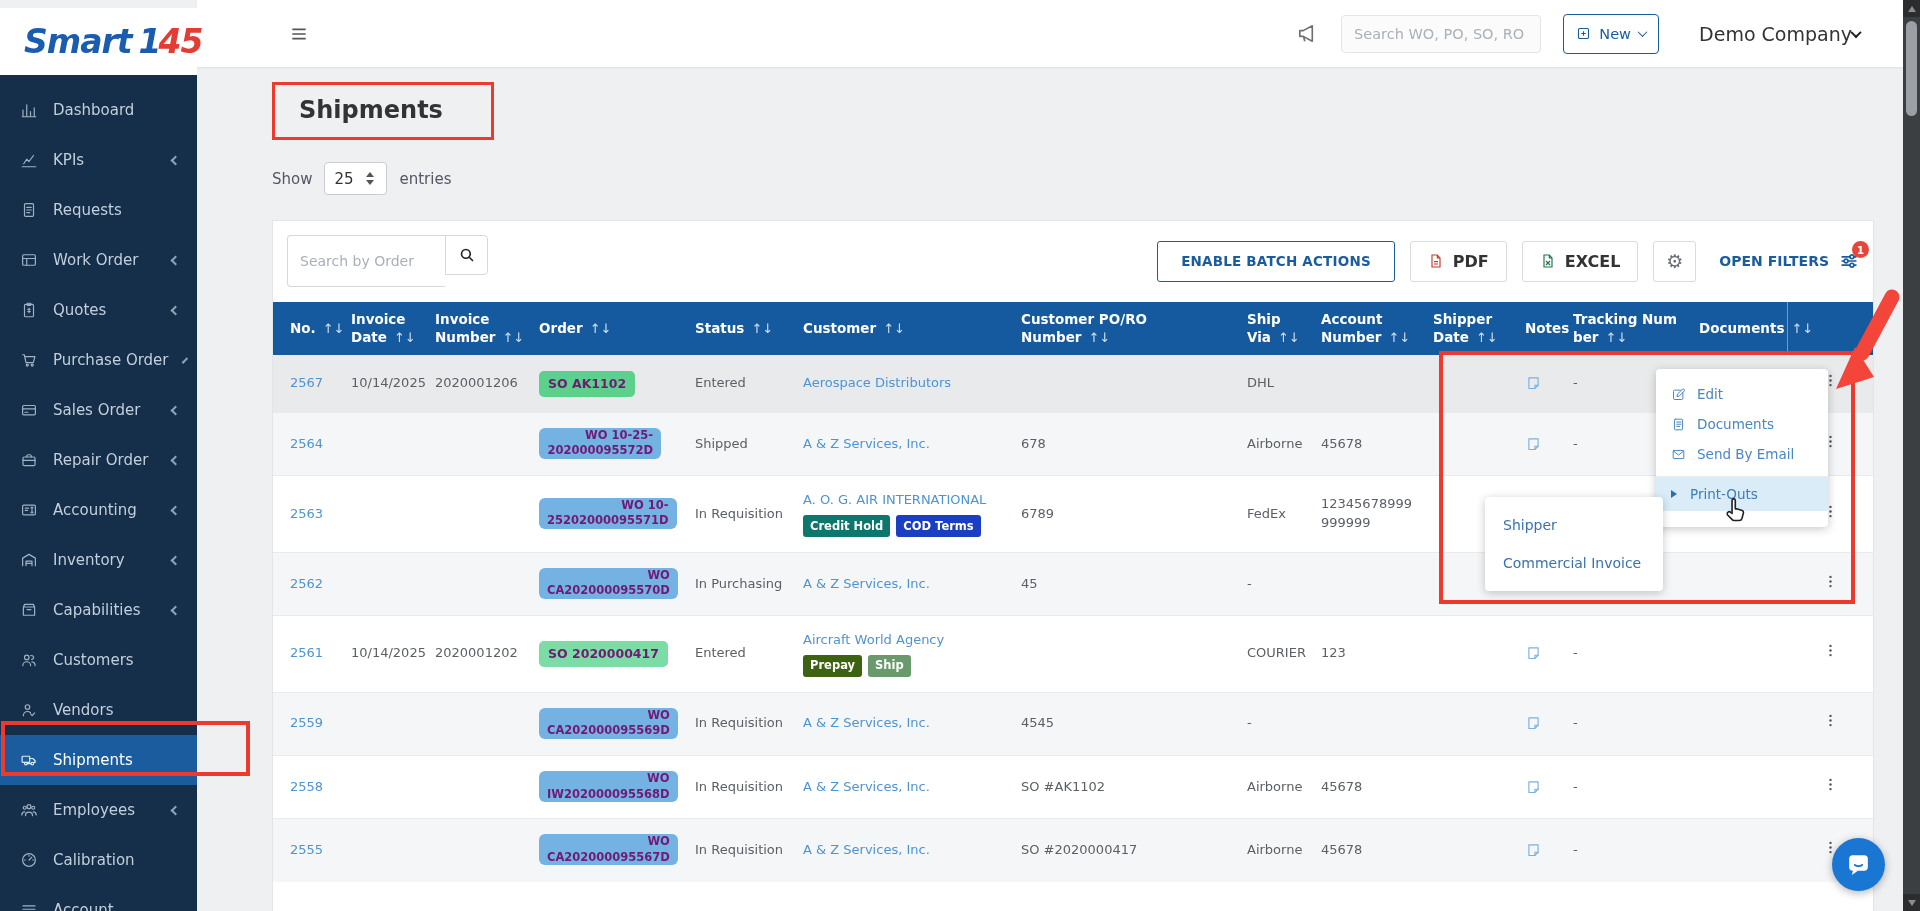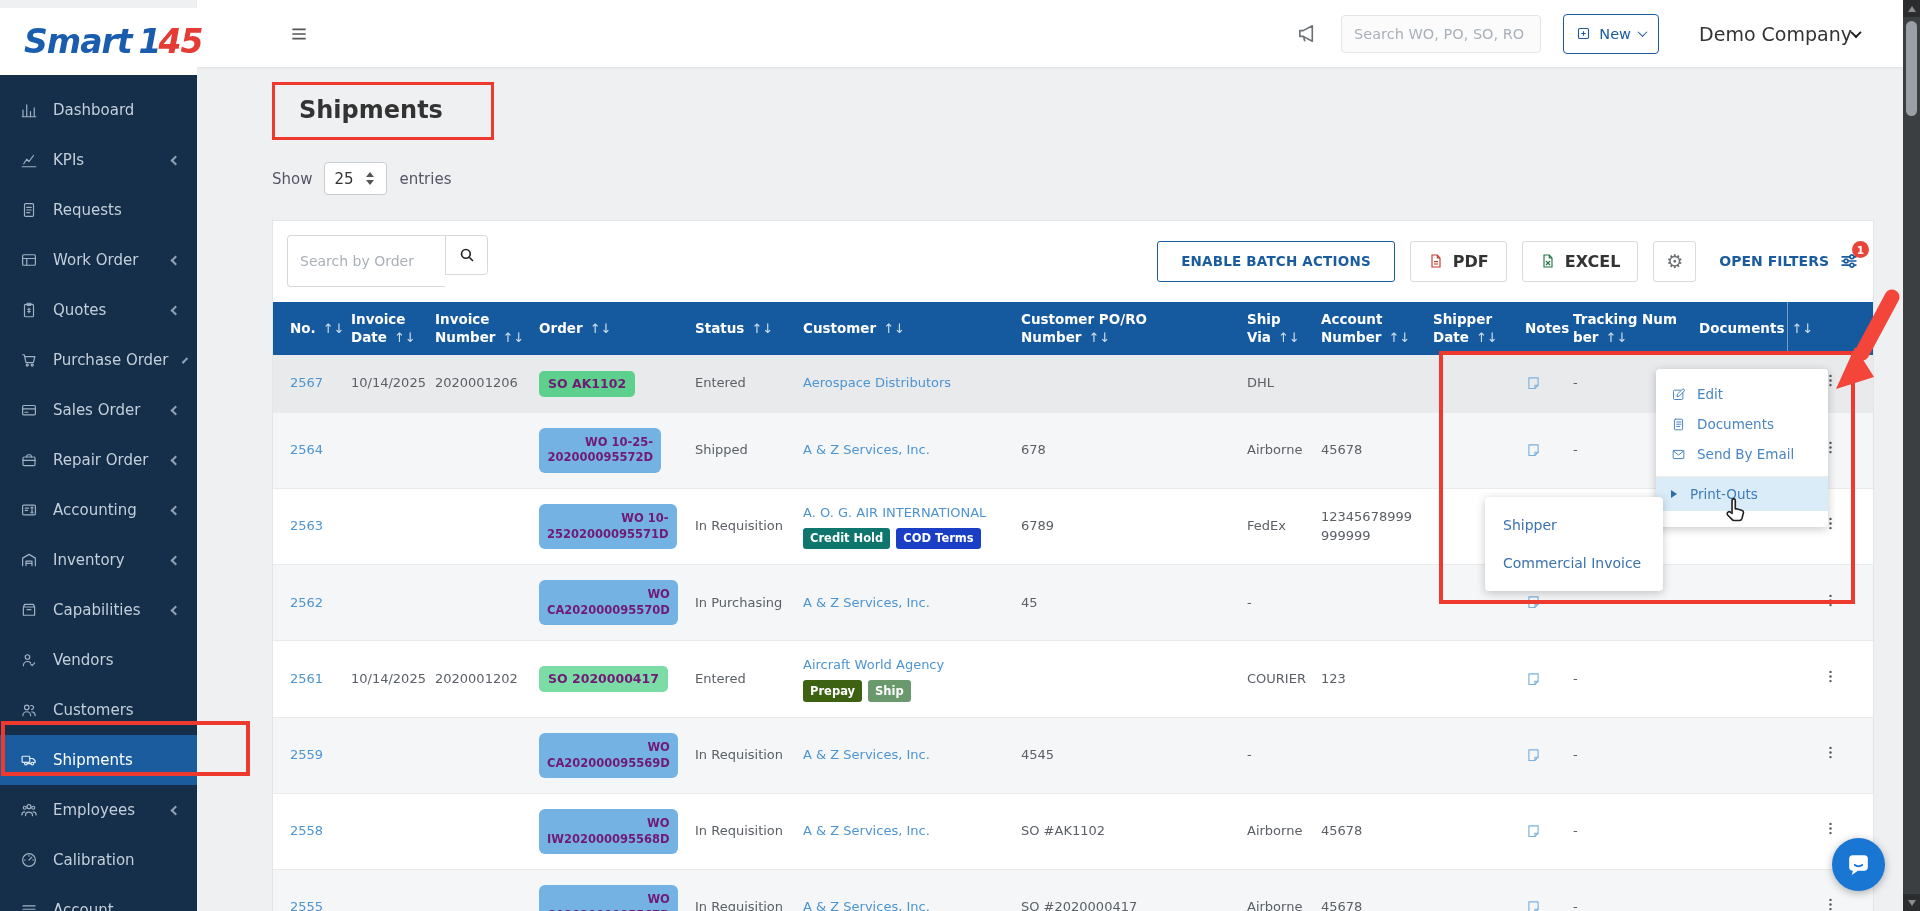--- a/index.html
+++ b/index.html
@@ -70,21 +70,21 @@
   .grid thead th.th-actions{border-left:1px solid rgba(255,255,255,.4);cursor:default;}
   .grid thead th.brk{word-break:break-all;}
   .sort{color:rgba(255,255,255,.8);font-size:13px;margin-left:7px;font-weight:normal;}
   .grid td{padding:15px 8px;font-size:13px;color:#5b6066;border-top:1px solid #e8eaec;vertical-align:middle;line-height:1.45;}
   .grid td:first-child{padding-left:17px;}
   .grid tr.stripe td{background:#f5f6f7;}
   .grid tr.hl td{background:#e9eaec;}
   .lnk{color:#4d94d2;text-decoration:none;cursor:pointer;}
   .ob{display:inline-block;color:#701a75;font-weight:bold;border-radius:5px;text-align:right;}
   .ob-so{font-size:12.5px;padding:4px 9px;}
-  .ob-wo{font-size:11.5px;padding:7px 8px;line-height:1.35;min-width:122px;border-radius:6px;}
+  .ob-wo{font-size:11.5px;padding:0 8px;line-height:1.35;min-width:122px;border-radius:6px;}
   .cbadges{margin-top:5px;display:flex;gap:6px;flex-wrap:wrap;}
   .cb{color:#fff;font-size:11.5px;font-weight:bold;padding:2.5px 7px;border-radius:3px;white-space:nowrap;}
   .wrapany{overflow-wrap:anywhere;}
   td.c-note .ic{color:#79b0de;}
   td.c-note .ic svg{width:17px;height:17px;}
   .kebab{color:#555;cursor:pointer;display:inline-block;}
   .kebab svg{width:17px;height:17px;display:block;margin:0 auto;}
   td.c-act{text-align:center;}
 
   
@@ -231,34 +231,34 @@
             <svg viewBox="0 0 24 24" fill="none" stroke="currentColor" stroke-width="1.6" stroke-linecap="round" stroke-linejoin="round">
               <path d="M4.5 8h15v11h-15zM4.5 8L6.2 4.5h11.6L19.5 8M9.5 11.5h5"></path>
             </svg>
           </span>
           <span class="lbl">Capabilities</span>
           <span class="chvl"></span>
         </div>
         <div class="item">
           <span class="ic">
             <svg viewBox="0 0 24 24" fill="none" stroke="currentColor" stroke-width="1.6" stroke-linecap="round" stroke-linejoin="round">
+              <circle cx="9" cy="8.5" r="3"></circle>
+              <path d="M3.8 19.5c0-2.9 2.3-5.2 5.2-5.2s5.2 2.3 5.2 5.2M15.5 11.2a2.6 2.6 0 1 0-1-5M15.8 14.6c2.5.4 4.4 2.4 4.4 4.9"></path>
+            </svg>
+          </span>
+          <span class="lbl">Customers</span>
+        </div>
+        <div class="item">
+          <span class="ic">
+            <svg viewBox="0 0 24 24" fill="none" stroke="currentColor" stroke-width="1.6" stroke-linecap="round" stroke-linejoin="round">
               <circle cx="10" cy="8" r="3"></circle>
               <path d="M4.5 19.5c0-3 2.5-5.5 5.5-5.5 1.6 0 3 .7 4 1.7M14.3 17.6l1.9 1.9 3.3-3.7"></path>
             </svg>
           </span>
           <span class="lbl">Vendors</span>
-        </div>
-        <div class="item">
-          <span class="ic">
-            <svg viewBox="0 0 24 24" fill="none" stroke="currentColor" stroke-width="1.6" stroke-linecap="round" stroke-linejoin="round">
-              <circle cx="9" cy="8.5" r="3"></circle>
-              <path d="M3.8 19.5c0-2.9 2.3-5.2 5.2-5.2s5.2 2.3 5.2 5.2M15.5 11.2a2.6 2.6 0 1 0-1-5M15.8 14.6c2.5.4 4.4 2.4 4.4 4.9"></path>
-            </svg>
-          </span>
-          <span class="lbl">Customers</span>
         </div>
         <div class="item active">
           <span class="ic">
             <svg viewBox="0 0 24 24" fill="none" stroke="currentColor" stroke-width="1.6" stroke-linecap="round" stroke-linejoin="round">
               <rect x="2.8" y="7" width="10.2" height="8.2" rx="1"></rect>
               <path d="M13 10h4.2l3 3v2.2h-2.1M9.6 16.8h5"></path>
               <circle cx="7.8" cy="16.8" r="1.8"></circle>
               <circle cx="16.4" cy="16.8" r="1.8"></circle>
             </svg>
           </span>

